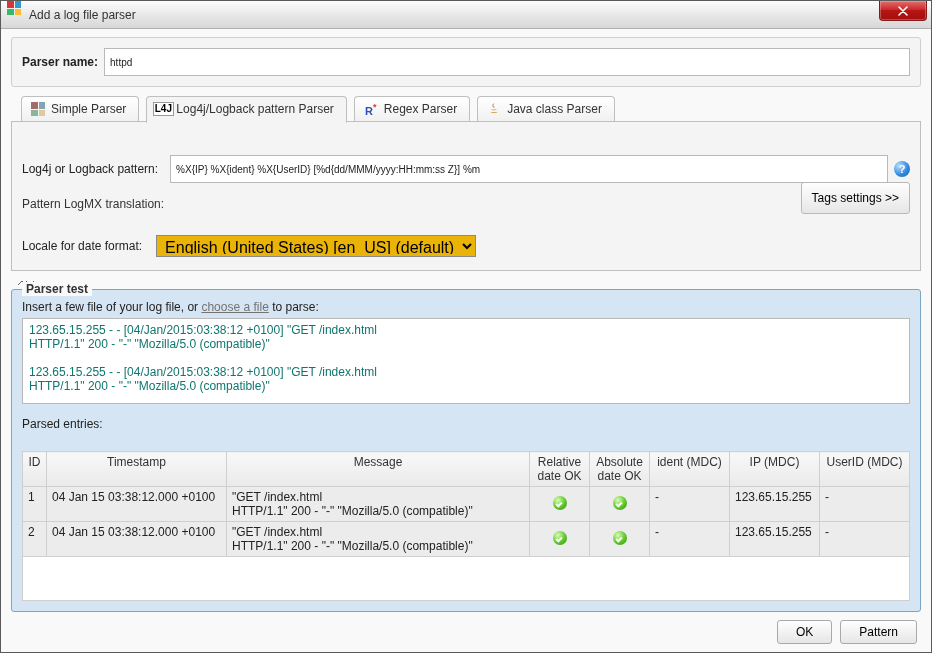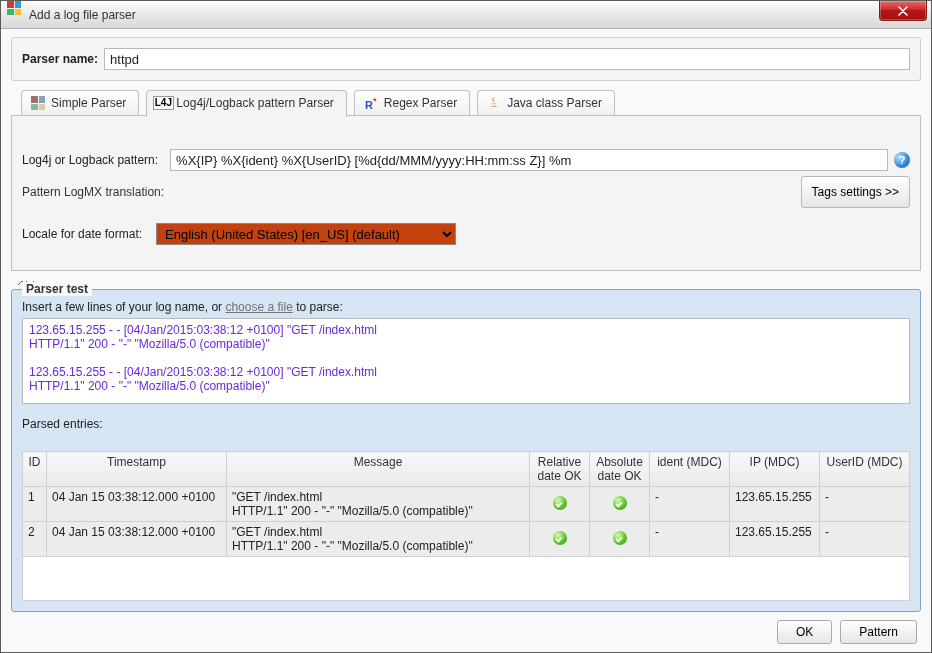--- a/index.html
+++ b/index.html
@@ -47,22 +47,22 @@
     border-radius: 3px;
     background: #f4f4f4;
     padding: 10px;
   }
   .top-box { margin-bottom: 8px; }
   .row { display: flex; align-items: center; }
   .label { margin-right: 6px; }
   .label-bold { font-weight: bold; }
   input[type=text], .text-input {
     border: 1px solid #b9b9b9; background: #fff; padding: 3px 5px;
-    font-family: inherit; font-size: 13px; color: #222;
-    height: 22px; line-height: 14px;
+    font-family: inherit; font-size: 10px; color: #222;
+    height: 28px; line-height: 14px;
   }
   .parser-name-input { flex: 1; }
 
   .tabs-wrap {
     flex: 1; display: flex; flex-direction: column;
     overflow: hidden;
     margin-bottom: 6px;
   }
   .tabs-bar { display: flex; align-items: flex-end; padding-left: 10px; }
   .tab {
@@ -102,22 +102,22 @@
   .translation-label { margin-top: 14px; color: #333; }
   .translation-line { margin-top: 6px; font-weight: bold; color: #00a015; }
   .translation-line .bracket { color: #00a015; }
   .tags-btn {
     position: absolute; right: 10px; top: 60px;
     border: 1px solid #b9b9b9; background: linear-gradient(to bottom,#fefefe,#e6e6e6);
     padding: 8px 10px; border-radius: 3px; font-size: 12px;
   }
   .locale-row { margin-top: 24px; display: flex; align-items: center; gap: 8px; }
   select {
-    border: 1px solid #8a8a8a; background: #c2410c; padding: 2px 4px;
-    font-family: inherit; font-size: 13px; height: 22px;
+    border: 1px solid #8a8a8a; background: #eab308; padding: 2px 4px;
+    font-family: inherit; font-size: 16px; height: 22px;
     min-width: 300px;
   }
 
   .splitter {
     height: 12px; display: flex; align-items: center; justify-content: flex-start;
     padding-left: 6px; cursor: ns-resize;
   }
   .splitter svg { width: 18px; height: 8px; display:block; }
 
   .test-panel {
@@ -129,21 +129,21 @@
   .test-panel .legend {
     position: relative; top: -8px; background: #f9f9f9;
     padding: 0 4px; font-weight: bold; color: #333;
     display: inline-block;
   }
   .test-hint { margin-top: -4px; }
   .test-hint a { color: #737373; text-decoration: underline; }
   .log-textarea {
     width: 100%; height: 86px;
     border: 1px solid #b9b9b9; background: #fff;
-    font-family: inherit; font-size: 12px; color: #6d28d9;
+    font-family: inherit; font-size: 12px; color: #0f766e;
     padding: 4px 6px; resize: none; margin-top: 4px;
     white-space: pre; overflow: auto;
   }
   .parsed-label { margin-top: 10px; }
   .grid {
     width: 100%; border-collapse: collapse;
     background: #fff; border: 1px solid #b9b9b9;
     margin-top: 20px;
     table-layout: fixed;
   }
@@ -285,21 +285,21 @@
       <svg viewBox="0 0 18 8">
         <path d="M1 6 L5 2 L9 6" fill="none" stroke="#666" stroke-width="1"></path>
         <path d="M9 2 L13 6 L17 2" fill="none" stroke="#666" stroke-width="1"></path>
       </svg>
     </div>
 
     <div class="test-panel">
       <span class="legend">Parser test</span>
 
       <div class="test-hint">
-        <span>Insert a few lines of your log name, or </span><a href="#">choose a file</a><span> to parse:</span>
+        <span>Insert a few file of your log file, or </span><a href="#">choose a file</a><span> to parse:</span>
       </div>
 
       <textarea class="log-textarea" style="">123.65.15.255 - - [04/Jan/2015:03:38:12 +0100] "GET /index.html
 HTTP/1.1" 200 - "-" "Mozilla/5.0 (compatible)"
 
 123.65.15.255 - - [04/Jan/2015:03:38:12 +0100] "GET /index.html
 HTTP/1.1" 200 - "-" "Mozilla/5.0 (compatible)"</textarea>
 
       <div class="parsed-label">Parsed entries:</div>
 

